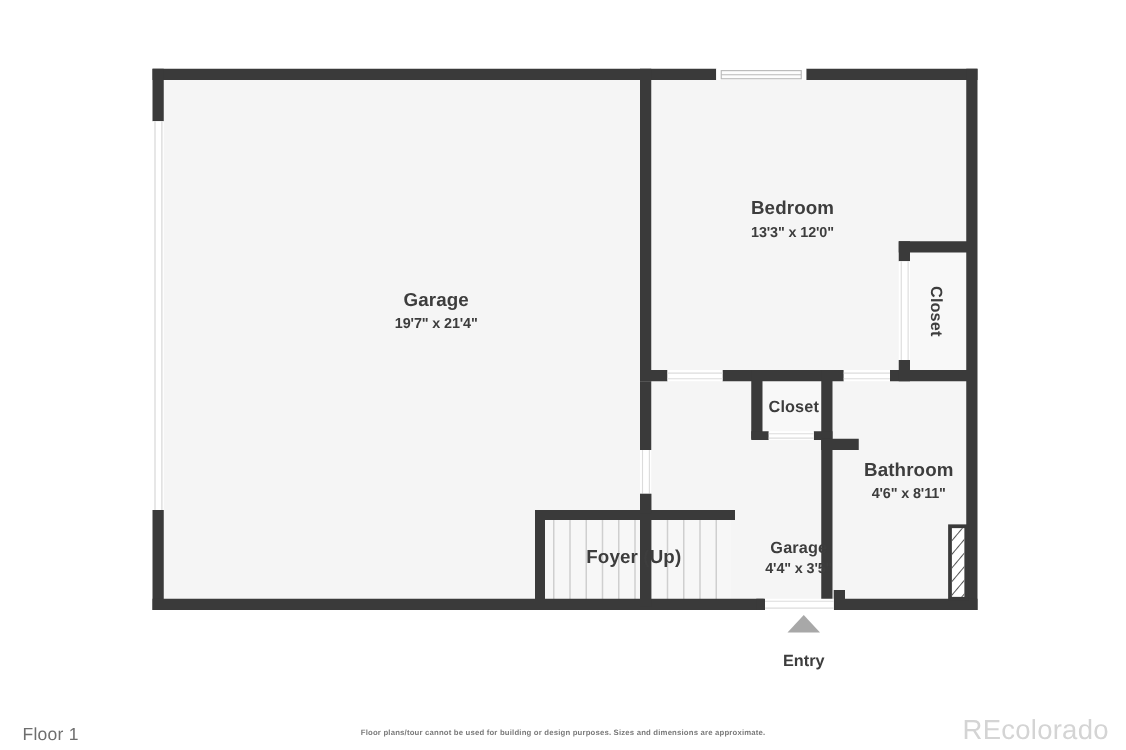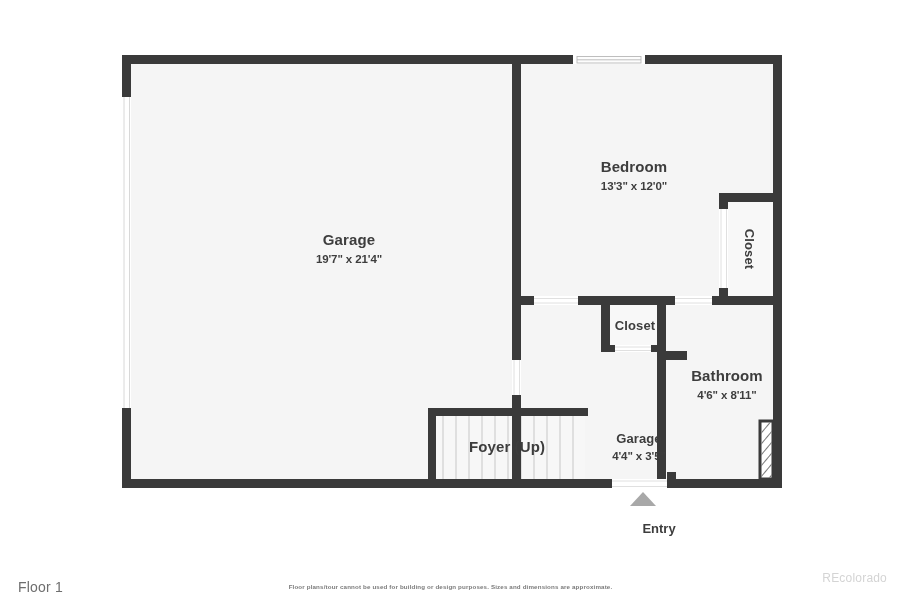--- a/index.html
+++ b/index.html
@@ -89,21 +89,21 @@
     text-align: center;
     font-size: 6.2px;
     font-weight: bold;
     color: #7a7a7a;
     letter-spacing: 0.15px;
   }
   #brand-logo {
     position: absolute;
     right: 14px;
     top: 571px;
-    font-size: 12px;
+    font-size: 22px;
     color: #d4d4d4;
     letter-spacing: 0.2px;
     font-family: "Liberation Sans", sans-serif;
   }
 </style>
 </head>
 <body>
 
 <div id="floorplan-stage">
 
@@ -283,19 +283,19 @@
   <div class="room-label label-small" id="label-foyer" style="left:639px; top:447px; transform:translate(-50%,-50%);">
     <span class="room-name">Garage</span>
     <span class="room-dims">4'4" x 3'5"</span>
   </div>
 
   <div class="room-label" id="label-stairs" style="left:507px; top:447px; transform:translate(-50%,-50%);">
     <span class="room-name">Foyer (Up)</span>
   </div>
 
   <div id="entry-arrow" style="left:643px; top:492px; transform:translateX(-50%);"></div>
-  <div id="entry-label" style="left:643px; top:521px; transform:translateX(-50%);margin-left:16px;">Entry</div>
+  <div id="entry-label" style="left:643px; top:521px; transform:translateX(-50%);">Entry</div>
 
 </div>
 
 <div id="floor-tag">Floor 1</div>
 <div id="disclaimer">Floor plans/tour cannot be used for building or design purposes. Sizes and dimensions are approximate.</div>
 <div id="brand-logo">REcolorado</div>
 
 </body></html>

